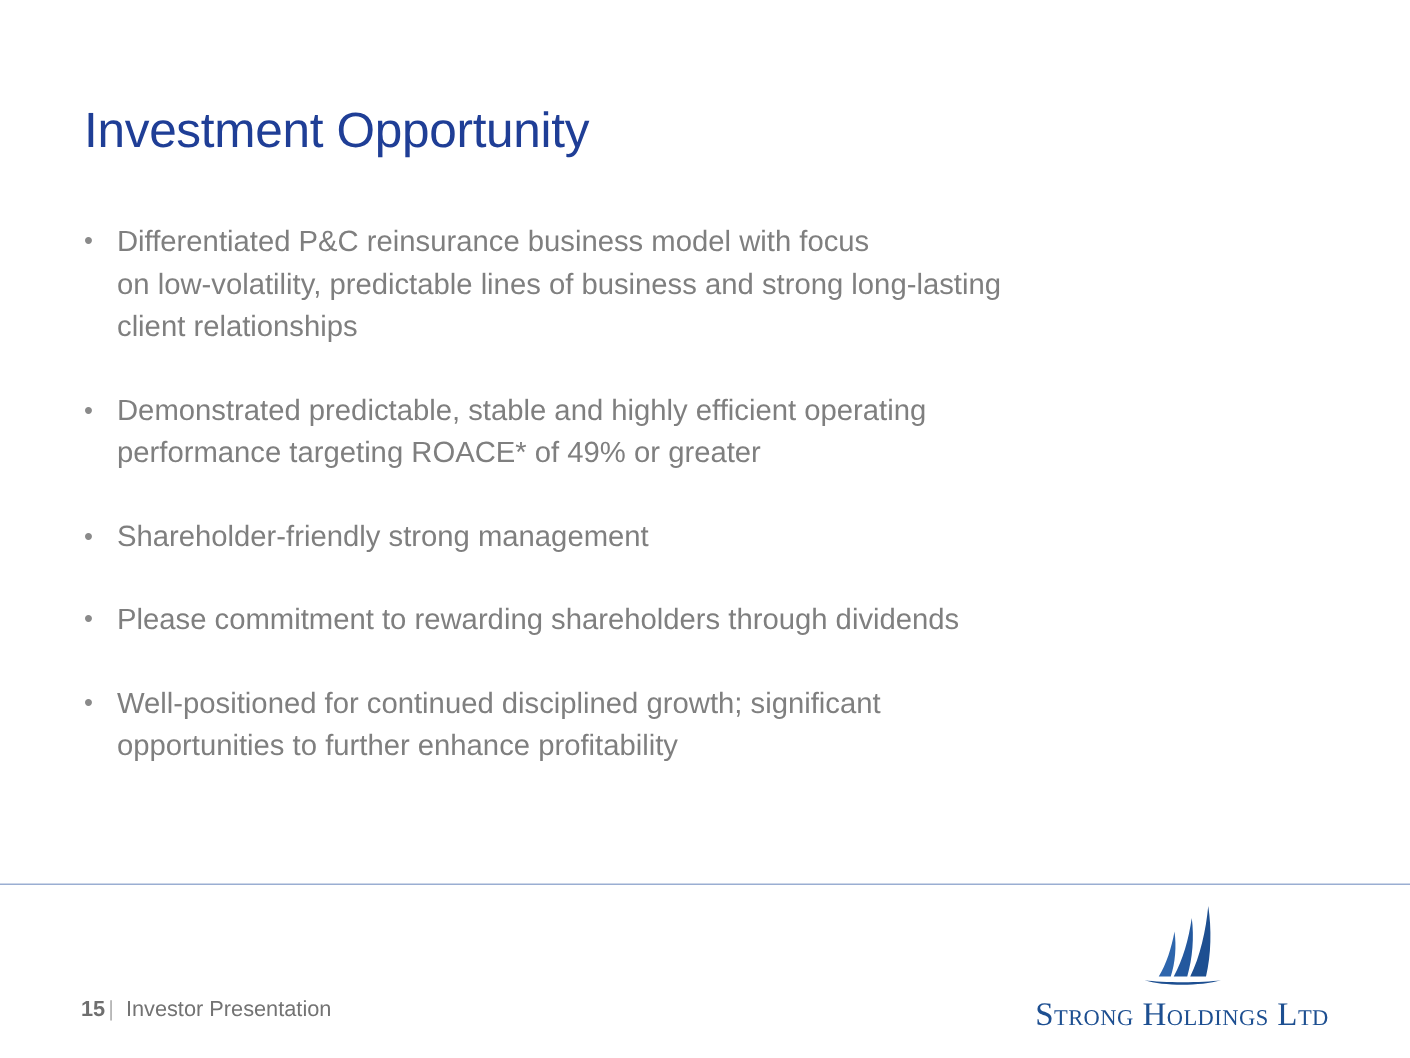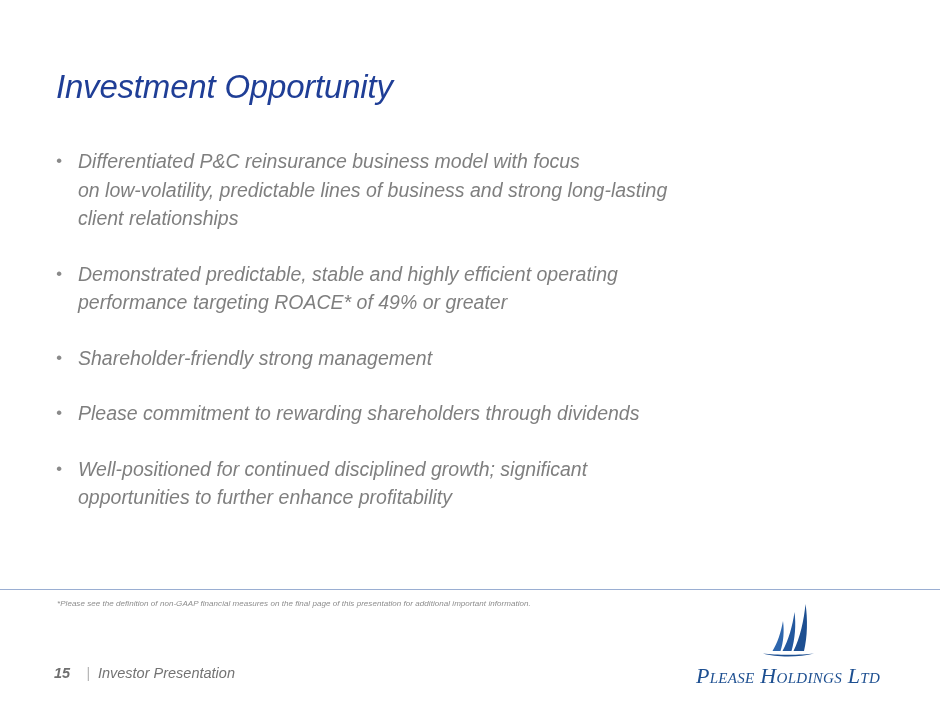--- a/index.html
+++ b/index.html
@@ -11,21 +11,20 @@
     font-family: "Liberation Sans", sans-serif;
     -webkit-font-smoothing: antialiased;
   }
 
   .slide {
     position: relative;
     width: 940px;
     height: 705px;
     background: #ffffff;
     overflow: hidden;
-    font-style: italic;
   }
 
   
   .slide-title {
     position: absolute;
     left: 56px;
     top: 46px;
     font-size: 33px;
     font-weight: 400;
     letter-spacing: -0.2px;
@@ -90,21 +89,21 @@
     left: 54px;
     top: 665px;
     display: flex;
     align-items: baseline;
     font-size: 14.5px;
     color: #8b8b8b;
   }
   .page-number {
     font-weight: bold;
     color: #6f6f6f;
-    margin-right: 16px;
+    margin-right: 2px;
   }
   .page-sep {
     color: #b4b4b4;
     margin-right: 8px;
   }
   .page-label { color: #737373; }
 
   
   .logo {
     position: absolute;
@@ -170,37 +169,36 @@
     <div class="bullet-row">
       <span class="bullet-marker">•</span>
       <span class="bullet-text">Well-positioned for continued disciplined growth; significant
 opportunities to further enhance profitability</span>
     </div>
 
   </div>
 
   <div class="footer-rule"></div>
 
-  <div class="footnote">*Please see the definition of non-GAAP financial measures on the final page of this presentation for additional important information.</div>
 
   <div class="page-footer">
     <span class="page-number">15</span>
     <span class="page-sep">|</span>
     <span class="page-label">Investor Presentation</span>
   </div>
 
   <div class="logo">
     <div class="logo-mark">
       <svg width="80" height="62" viewBox="0 0 80 62" xmlns="http://www.w3.org/2000/svg">
 
         <path d="M57.5 2 C56 18, 52 36, 45.5 49 L56 49 C59.5 35, 59.8 17, 57.5 2 Z" fill="#1d4f91"></path>
 
         <path d="M46.5 10 C44.5 24, 40.5 38, 34.5 49 L43.5 49 C47 37, 48.2 23, 46.5 10 Z" fill="#23589e"></path>
 
         <path d="M35 19 C33 30, 29.5 41, 24.5 49 L32.5 49 C35.5 40, 36.4 29, 35 19 Z" fill="#2e66ad"></path>
 
         <path d="M15 51.5 C28 55.5, 52 55.5, 66 51.5 C54 53.2, 27 53.2, 15 51.5 Z" fill="#1d4f91"></path>
       </svg>
     </div>
-    <div class="logo-wordmark">Please Holdings Ltd</div>
+    <div class="logo-wordmark">Strong Holdings Ltd</div>
   </div>
 
 </div>
 
 </body></html>

